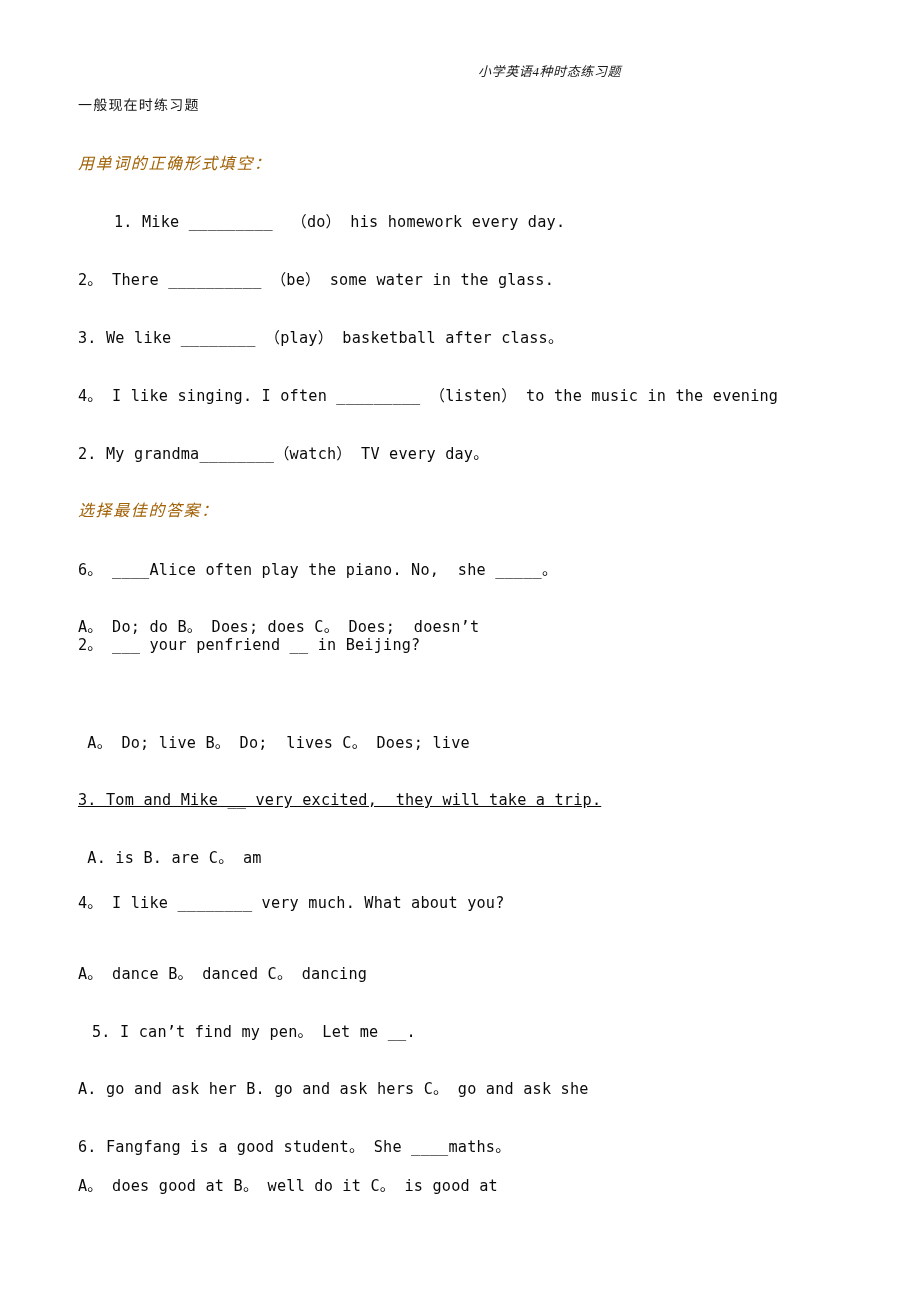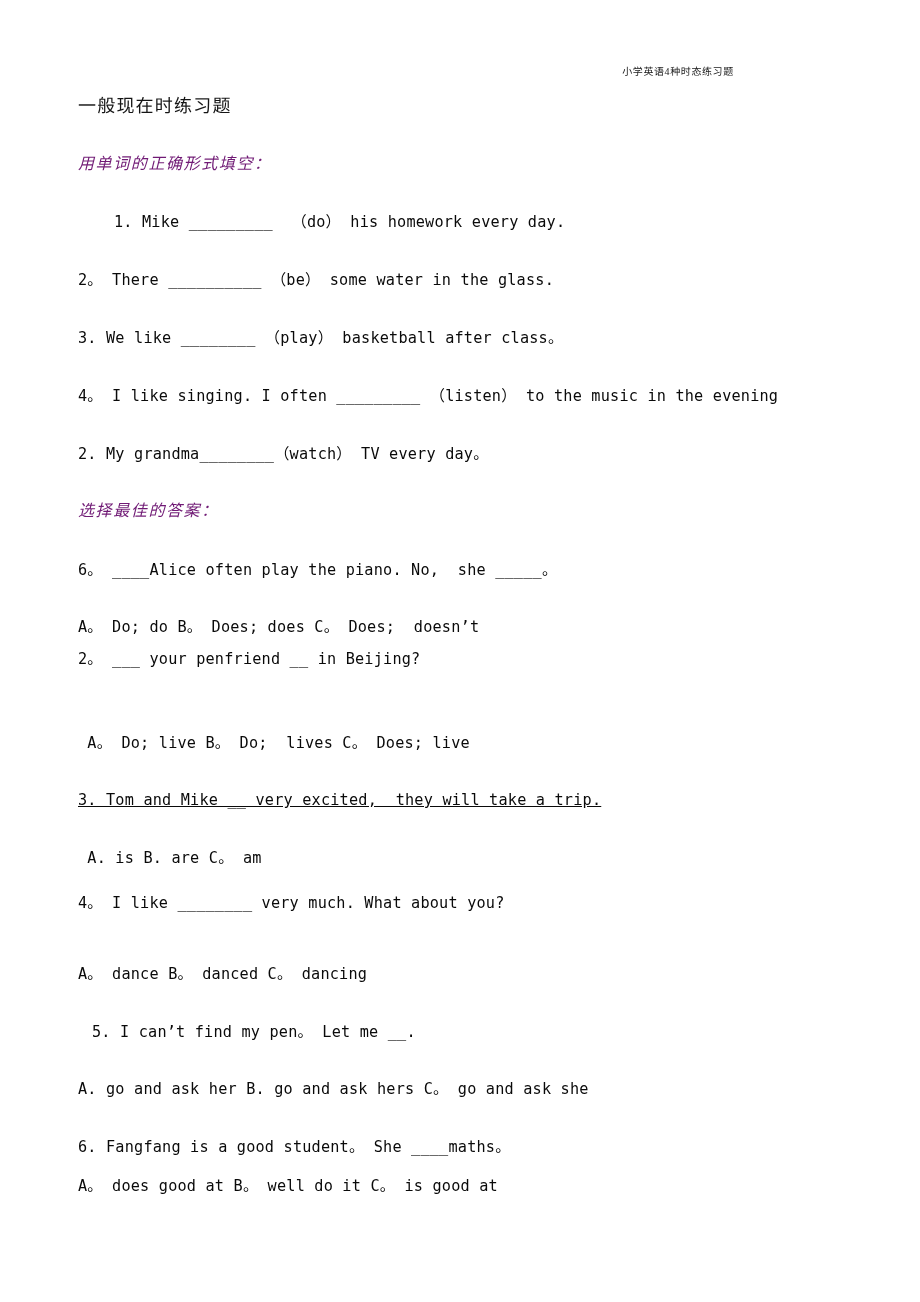--- a/index.html
+++ b/index.html
@@ -17,60 +17,61 @@
     font-family: "Liberation Sans", sans-serif;
     color: #000000;
   }
 
   
   .doc-header {
     position: absolute;
     top: 62px;
     right: 42px;
     width: 400px;
-    text-align: center;
+    text-align: left;
     font-family: "Liberation Serif", serif;
-    font-size: 10px;
+    font-size: 13px;
     line-height: 20px;
     letter-spacing: 0.6px;
     color: #1a1a1a;
     white-space: nowrap;
+    font-style: italic;
   }
 
   
   .body-col {
     position: absolute;
     left: 78px;
     top: 0;
     width: 810px;
   }
 
   .line {
     position: absolute;
     left: 0;
     white-space: pre;
     color: #0d0d0d;
   }
 
   
   .cn-title {
     font-family: "Liberation Serif", "DejaVu Serif", serif;
-    font-size: 18px;
+    font-size: 14px;
     line-height: 24px;
     letter-spacing: 1.2px;
     color: #151515;
   }
 
   
   .cn-sub {
     font-family: "DejaVu Serif", "Liberation Serif", serif;
     font-size: 16px;
     line-height: 24px;
     letter-spacing: 1.6px;
-    color: #701a75;
+    color: #a16207;
     font-style: italic;
   }
 
   
   .en {
     font-family: "DejaVu Sans Mono", "Liberation Mono", monospace;
     font-size: 15.2px;
     line-height: 22px;
     letter-spacing: 0.2px;
     color: #0a0a0a;
@@ -98,21 +99,21 @@
     <div class="line en" style="top:385px;">4。 I like singing. I often _________ （listen） to the music in the evening</div>
 
     <div class="line en" style="top:443px;">2. My grandma________（watch） TV every day。</div>
 
     <div class="line cn-sub" style="top:499px;">选择最佳的答案：</div>
 
     <div class="line en" style="top:559px;">6。 ____Alice often play the piano. No,  she _____。</div>
 
     <div class="line en" style="top:616px;">A。 Do; do B。 Does; does C。 Does;  doesn’t</div>
 
-    <div class="line en" style="top:648px;">2。 ___ your penfriend __ in Beijing?</div>
+    <div class="line en" style="top:634px;">2。 ___ your penfriend __ in Beijing?</div>
 
     <div class="line en" style="top:732px;"> A。 Do; live B。 Do;  lives C。 Does; live</div>
 
     <div class="line en" style="top:789px;text-decoration:underline;">3. Tom and Mike __ very excited,  they will take a trip.</div>
 
     <div class="line en" style="top:847px;"> A. is B. are C。 am</div>
 
     <div class="line en" style="top:892px;text-align:center;">4。 I like ________ very much. What about you?</div>
 
     <div class="line en" style="top:963px;">A。 dance B。 danced C。 dancing</div>

